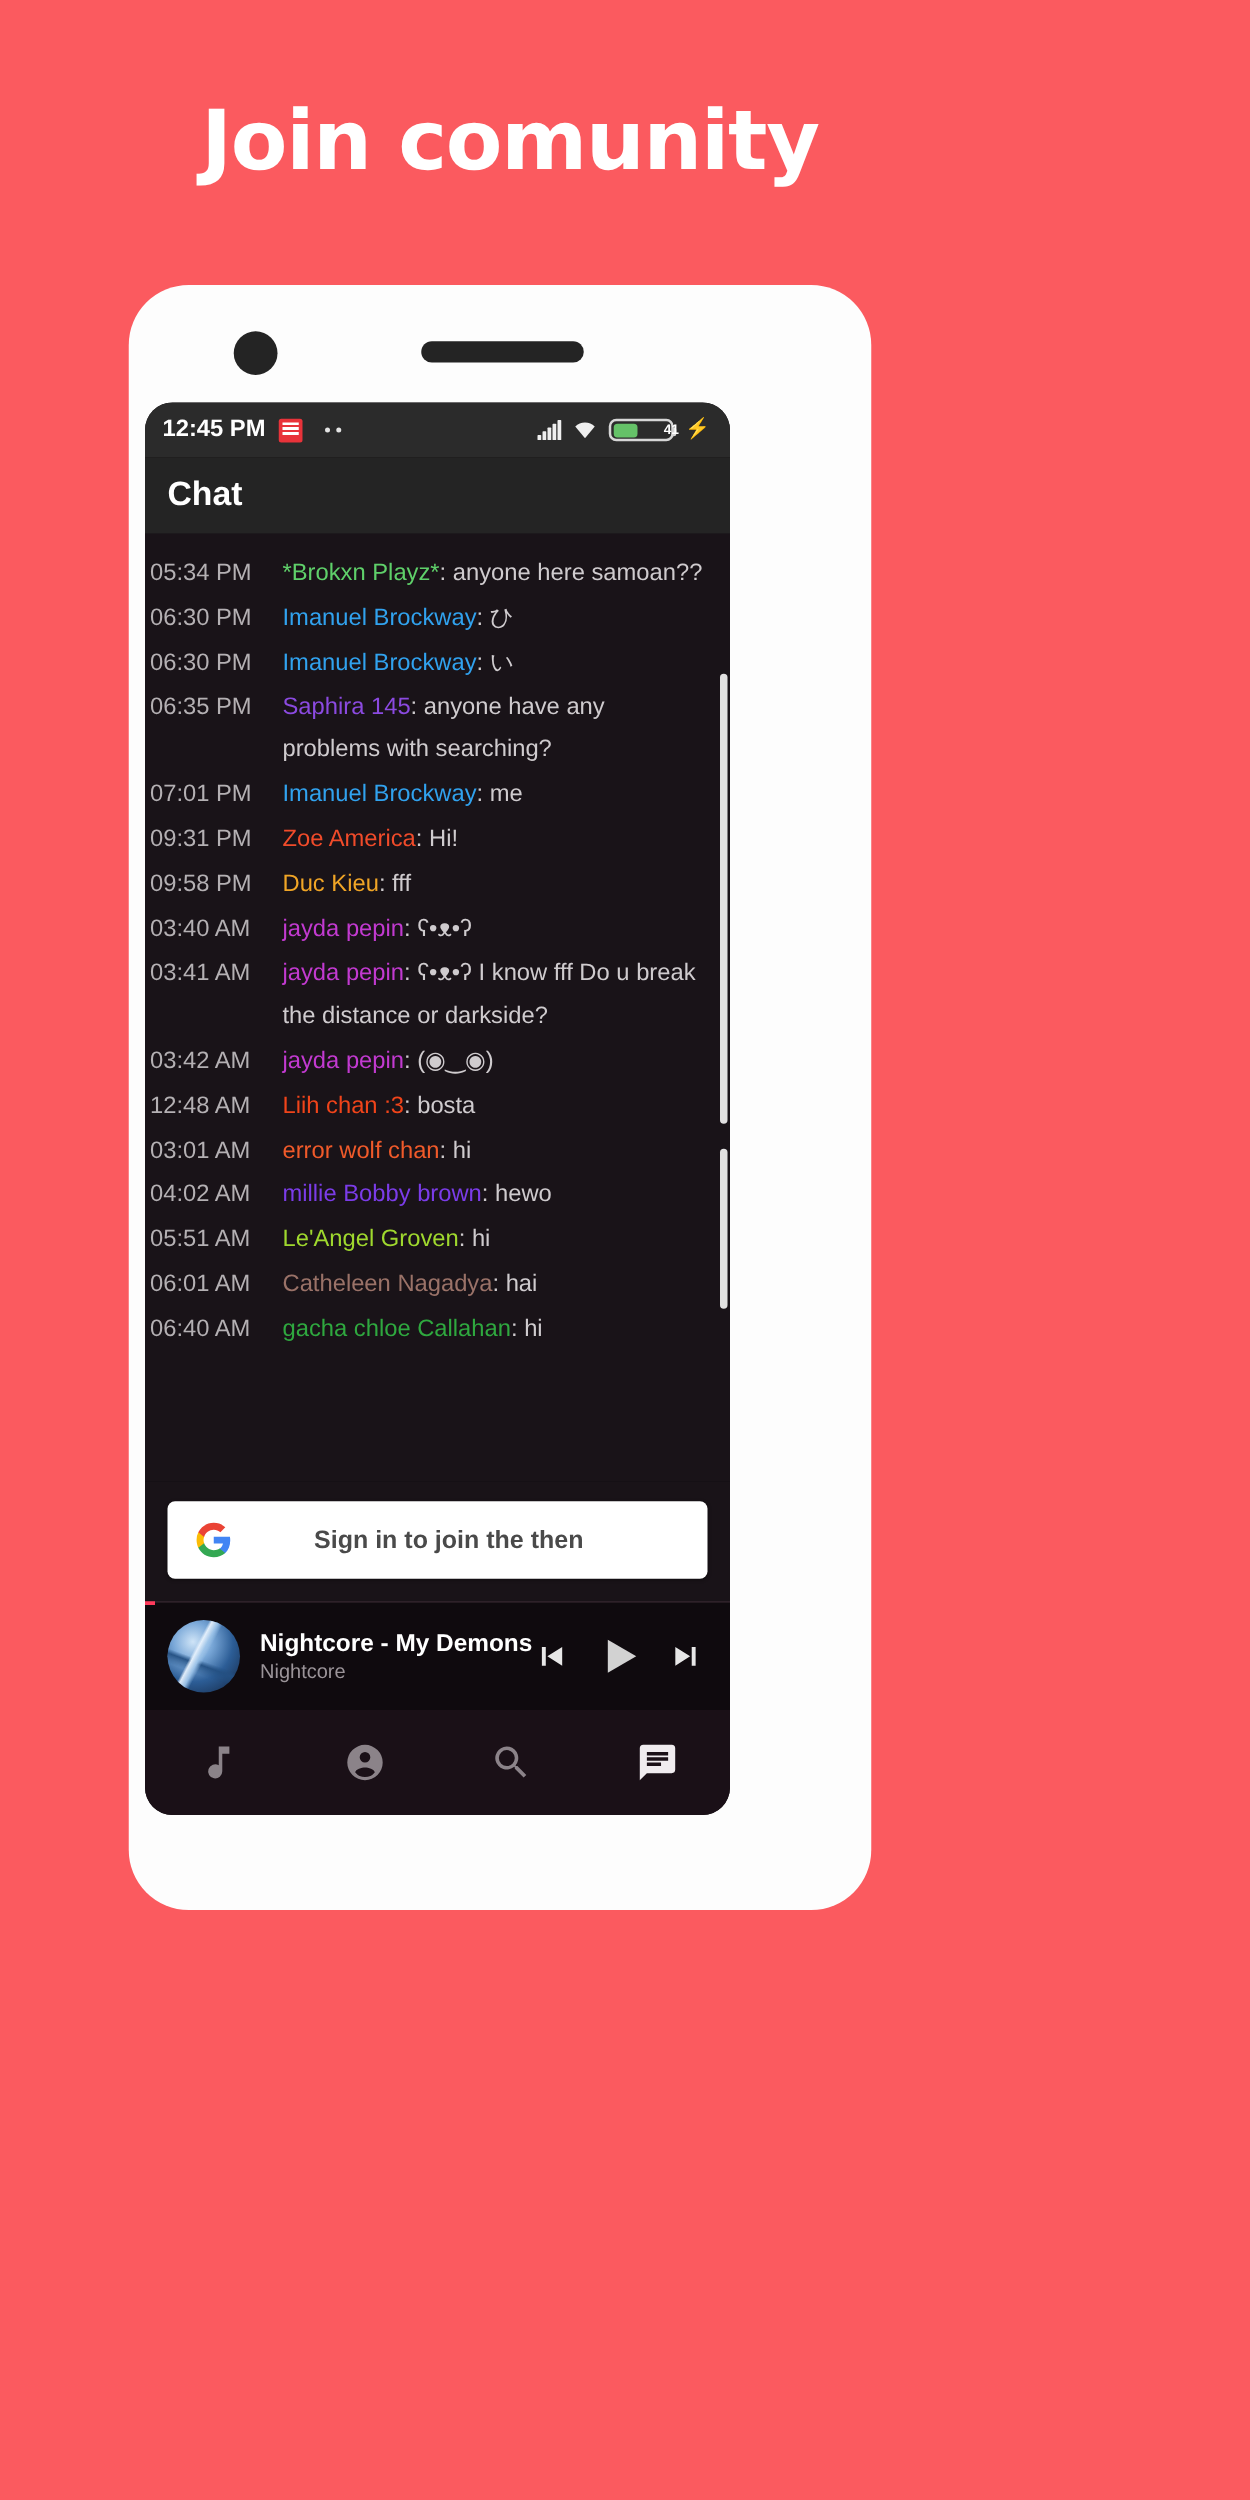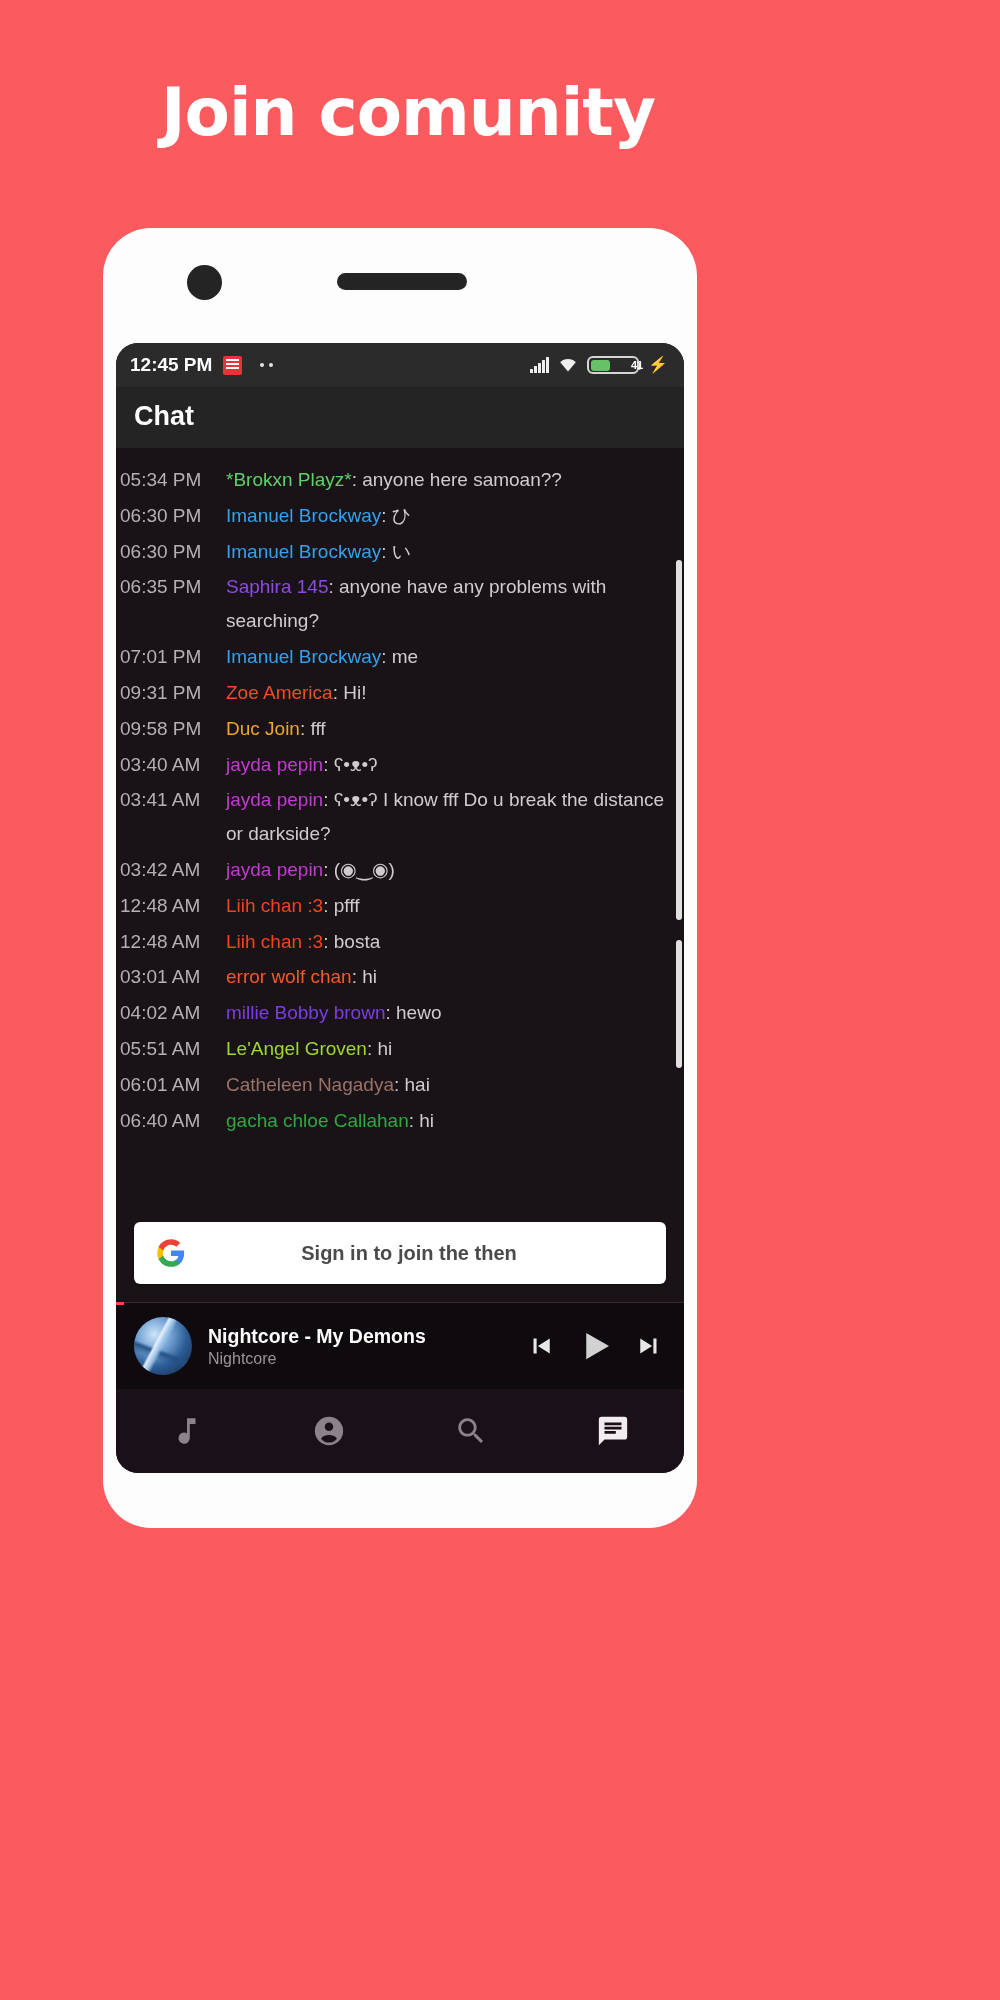--- a/index.html
+++ b/index.html
@@ -40,25 +40,25 @@
   }
   .speaker {
     position: absolute; left: 234px; top: 45px;
     width: 130px; height: 17px; border-radius: 9px;
     background: #242424;
   }
 
   .screen {
     position: absolute;
     left: 13px; top: 94px;
-    width: 568px; height: 1130px;
+    width: 468px; height: 1130px;
     background: #0e0a0d;
     border-radius: 22px;
     overflow: hidden;
-    display: flex; flex-direction: column; margin-top: 21px;
+    display: flex; flex-direction: column;
   }
 
   
   .statusbar {
     height: 44px; background: #2b2b2b;
     display: flex; align-items: center;
     padding: 0 16px 0 14px;
     color: #fff;
     flex: 0 0 auto;
   }
@@ -249,25 +249,24 @@
     </div>
 
     <div class="messages">
       <div class="msg-list" id="msg-list">
           <div class="msg"><span class="t">05:34 PM</span><span class="u" style="color: rgb(95, 208, 106);">*Brokxn Playz*</span><span class="b">: anyone here samoan??</span></div>
           <div class="msg"><span class="t">06:30 PM</span><span class="u" style="color: rgb(49, 162, 238);">Imanuel Brockway</span><span class="b">: ひ</span></div>
           <div class="msg"><span class="t">06:30 PM</span><span class="u" style="color: rgb(49, 162, 238);">Imanuel Brockway</span><span class="b">: い</span></div>
           <div class="msg"><span class="t">06:35 PM</span><span class="u" style="color: rgb(139, 74, 224);">Saphira 145</span><span class="b">: anyone have any problems with searching?</span></div>
           <div class="msg"><span class="t">07:01 PM</span><span class="u" style="color: rgb(49, 162, 238);">Imanuel Brockway</span><span class="b">: me</span></div>
           <div class="msg"><span class="t">09:31 PM</span><span class="u" style="color: rgb(240, 75, 42);">Zoe America</span><span class="b">: Hi!</span></div>
-          <div class="msg"><span class="t">09:58 PM</span><span class="u" style="color: rgb(240, 165, 38);">Duc Join</span><span class="b">: fff</span></div>
+          <div class="msg"><span class="t">09:58 PM</span><span class="u" style="color: rgb(240, 165, 38);">Duc Kieu</span><span class="b">: fff</span></div>
           <div class="msg"><span class="t">03:40 AM</span><span class="u" style="color: rgb(194, 58, 208);">jayda pepin</span><span class="b">: ʕ•ᴥ•ʔ</span></div>
           <div class="msg"><span class="t">03:41 AM</span><span class="u" style="color: rgb(194, 58, 208);">jayda pepin</span><span class="b">: ʕ•ᴥ•ʔ I know fff Do u break the distance or darkside?</span></div>
           <div class="msg"><span class="t">03:42 AM</span><span class="u" style="color: rgb(194, 58, 208);">jayda pepin</span><span class="b">: (◉‿◉)</span></div>
-          <div class="msg"><span class="t">12:48 AM</span><span class="u" style="color: rgb(240, 68, 26);">Liih chan :3</span><span class="b">: pfff</span></div>
           <div class="msg"><span class="t">12:48 AM</span><span class="u" style="color: rgb(240, 68, 26);">Liih chan :3</span><span class="b">: bosta</span></div>
           <div class="msg"><span class="t">03:01 AM</span><span class="u" style="color: rgb(240, 90, 42);">error wolf chan</span><span class="b">: hi</span></div>
           <div class="msg"><span class="t">04:02 AM</span><span class="u" style="color: rgb(123, 60, 232);">millie Bobby brown</span><span class="b">: hewo</span></div>
           <div class="msg"><span class="t">05:51 AM</span><span class="u" style="color: rgb(159, 216, 46);">Le'Angel Groven</span><span class="b">: hi</span></div>
           <div class="msg"><span class="t">06:01 AM</span><span class="u" style="color: rgb(154, 114, 104);">Catheleen Nagadya</span><span class="b">: hai</span></div>
           <div class="msg"><span class="t">06:40 AM</span><span class="u" style="color: rgb(47, 168, 63);">gacha chloe Callahan</span><span class="b">: hi</span></div>
         </div>
       <div class="scroll-track"></div>
       <div class="scroll-track2"></div>
     </div>

